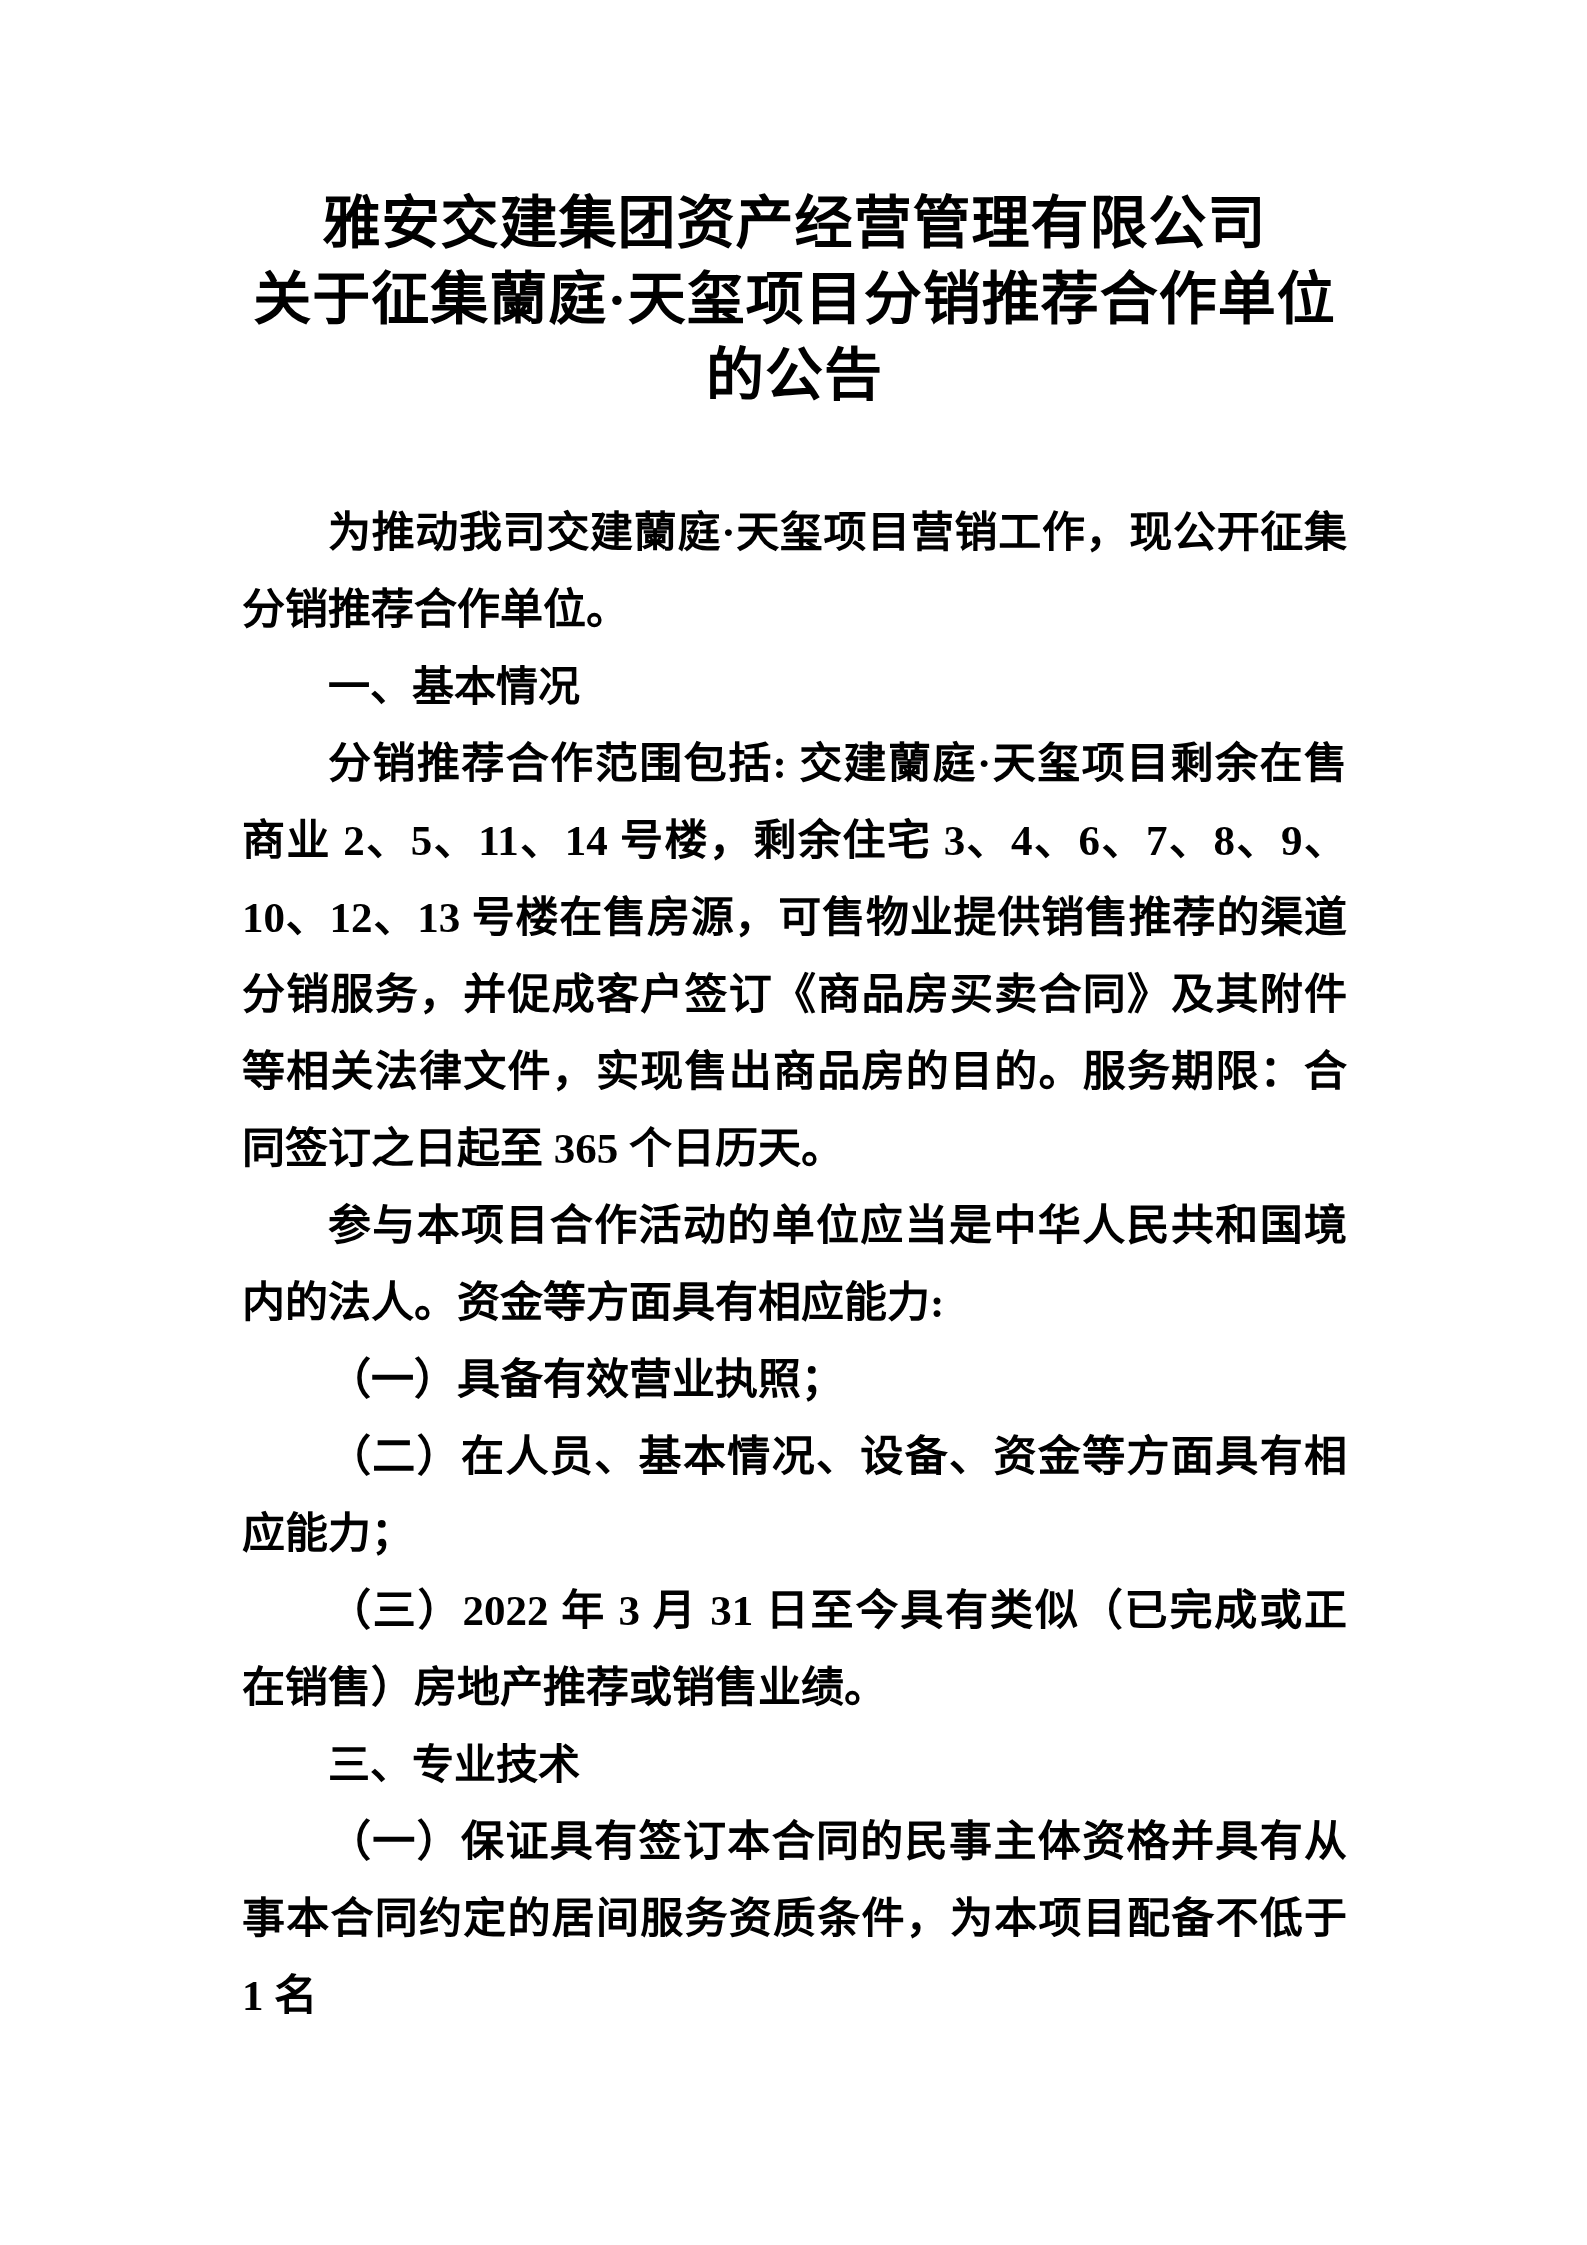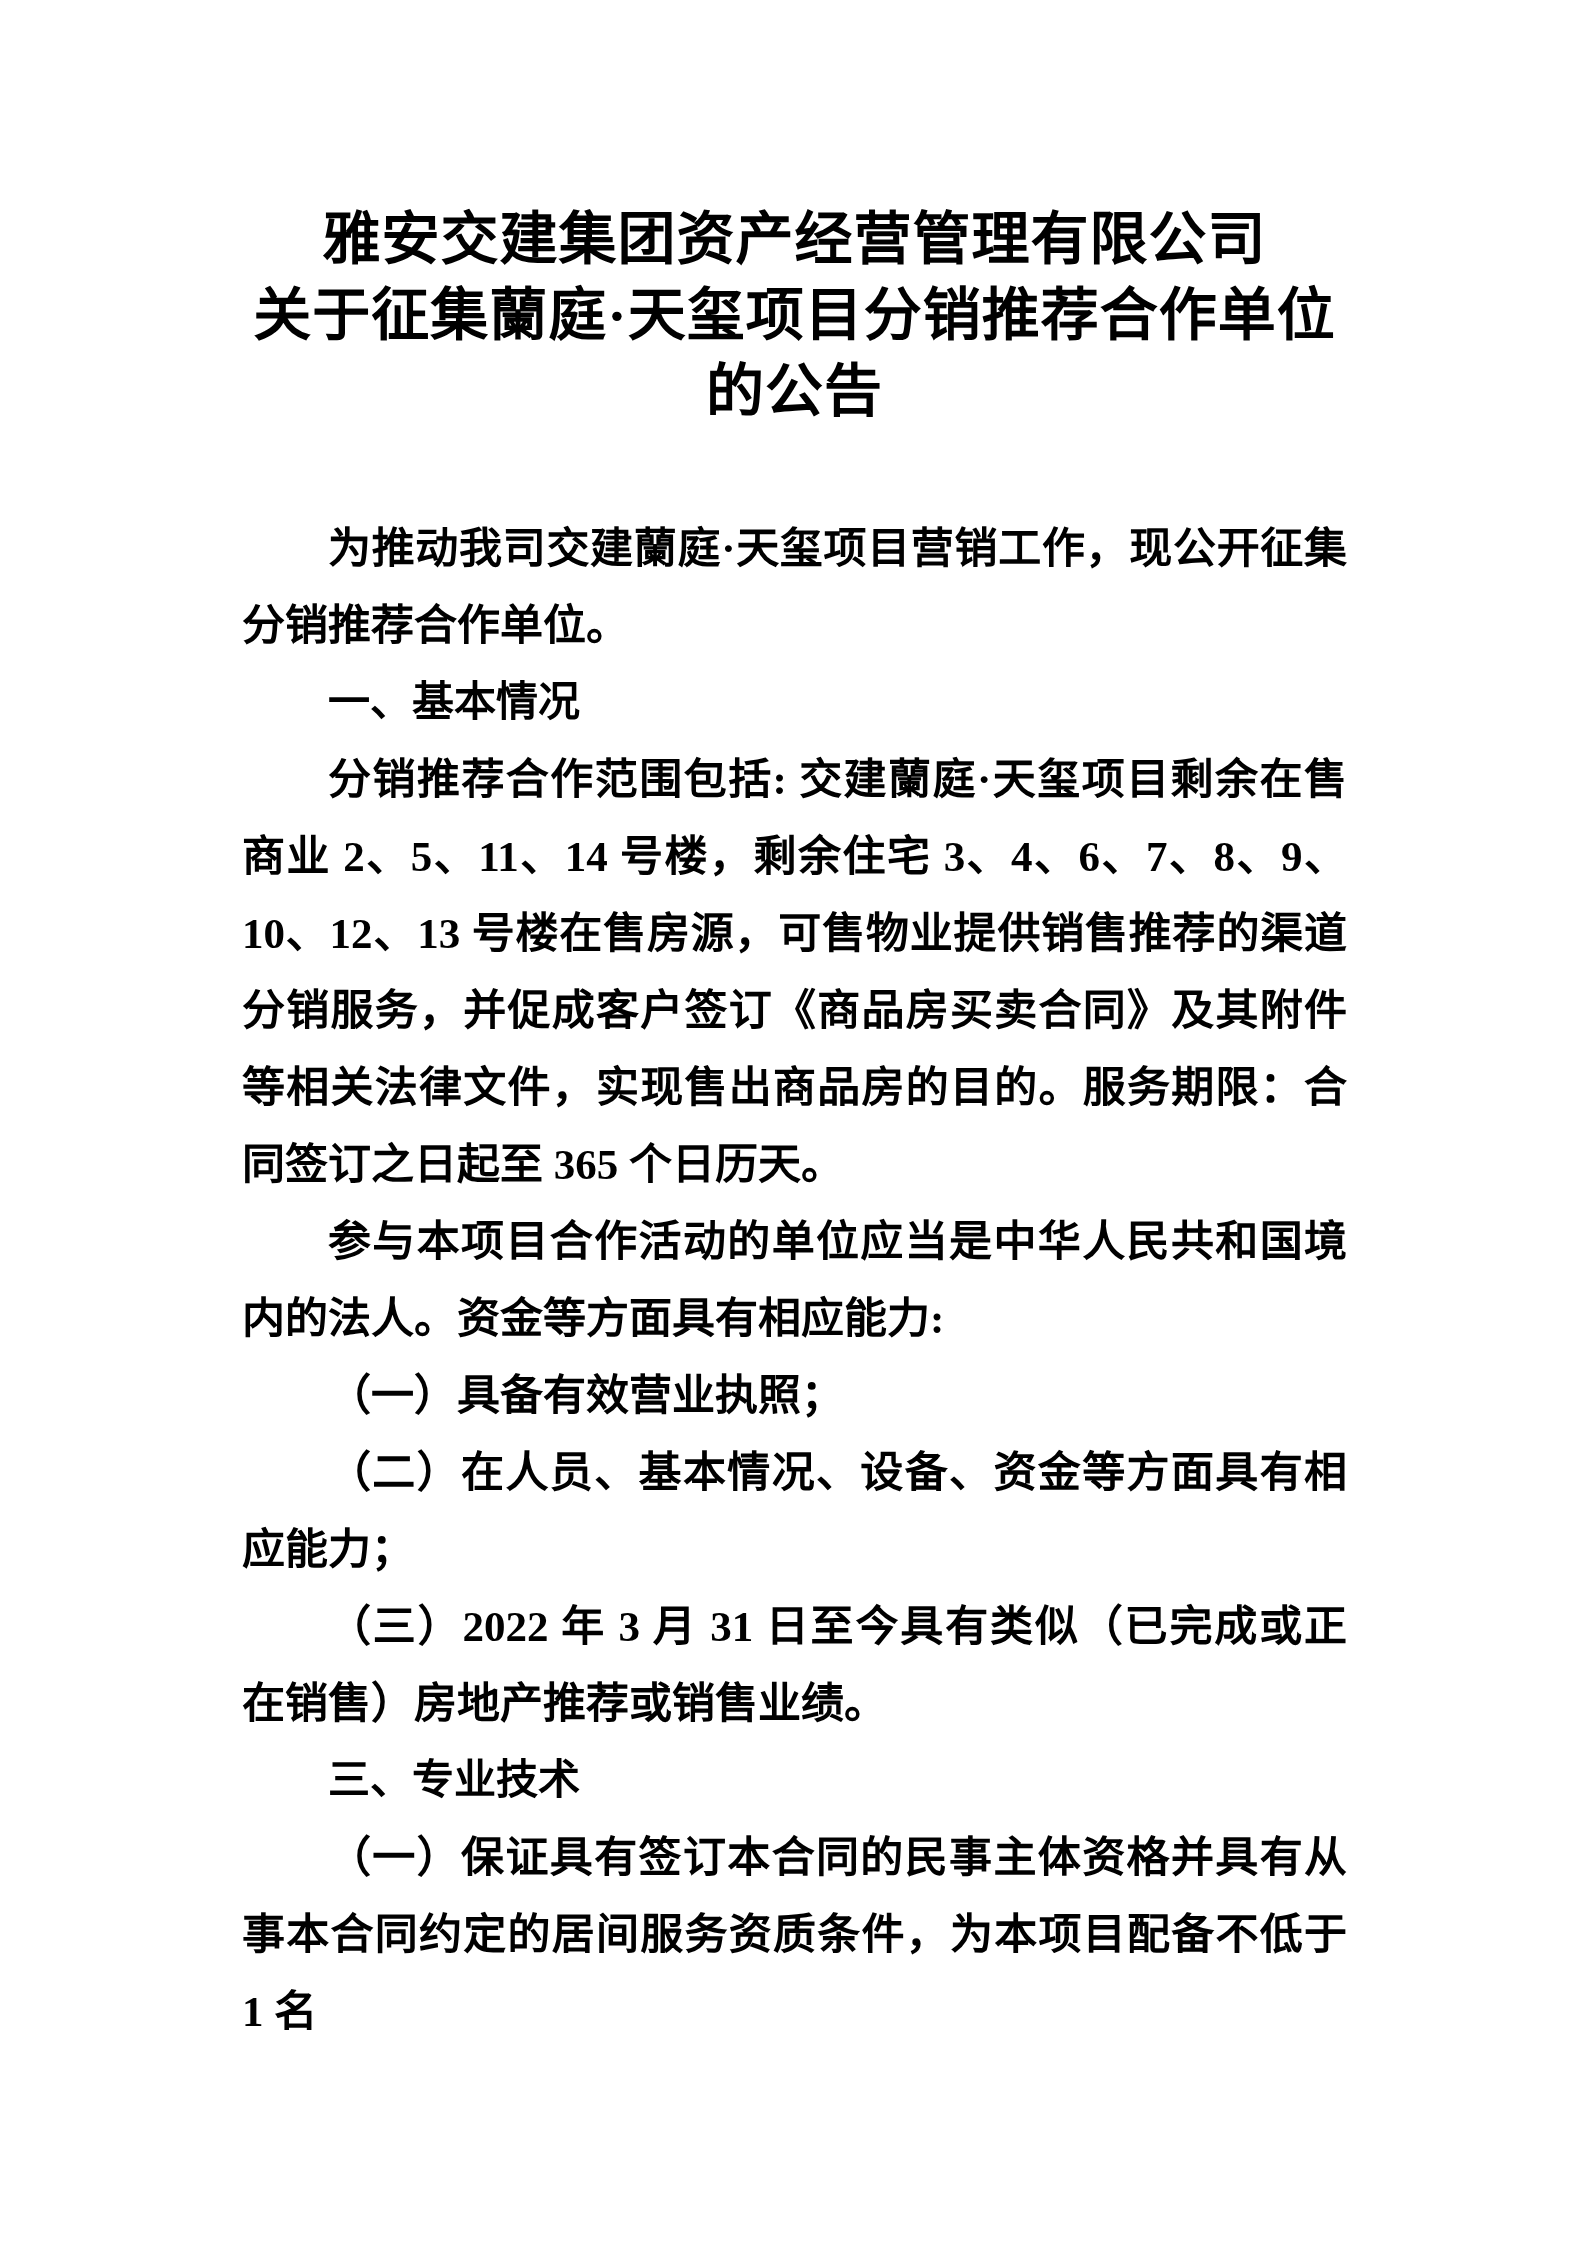--- a/index.html
+++ b/index.html
@@ -12,21 +12,21 @@
     width: 1587px;
     height: 2245px;
     margin: 0 auto;
     background: #ffffff;
     color: #000000;
     box-sizing: border-box;
     padding: 186px 240px 60px 242px;
     overflow: hidden;
   }
   .doc-title {
-    margin: 16px -14px 80px -14px;
+    margin: 0 -14px 80px -14px;
     text-align: center;
     font-family: "Liberation Serif", "DejaVu Serif", serif;
     font-weight: bold;
     font-size: 58px;
     line-height: 76px;
     letter-spacing: 1px;
   }
   .doc-title .title-line {
     display: block;
   }
@@ -39,21 +39,21 @@
     margin: 0;
     text-align: justify;
     text-justify: inter-character;
     text-indent: 86px;
     font-family: "Liberation Serif", "DejaVu Serif", serif;
     font-weight: bold;
   }
   .section-heading {
     margin: 0;
     text-indent: 86px;
-    font-family: Liberation Serif, serif;
+    font-family: Liberation Sans, sans-serif;
     font-weight: bold;
     font-size: 42px;
     line-height: 77px;
   }
 </style>
 </head>
 <body>
 
 <div class="page">
 

